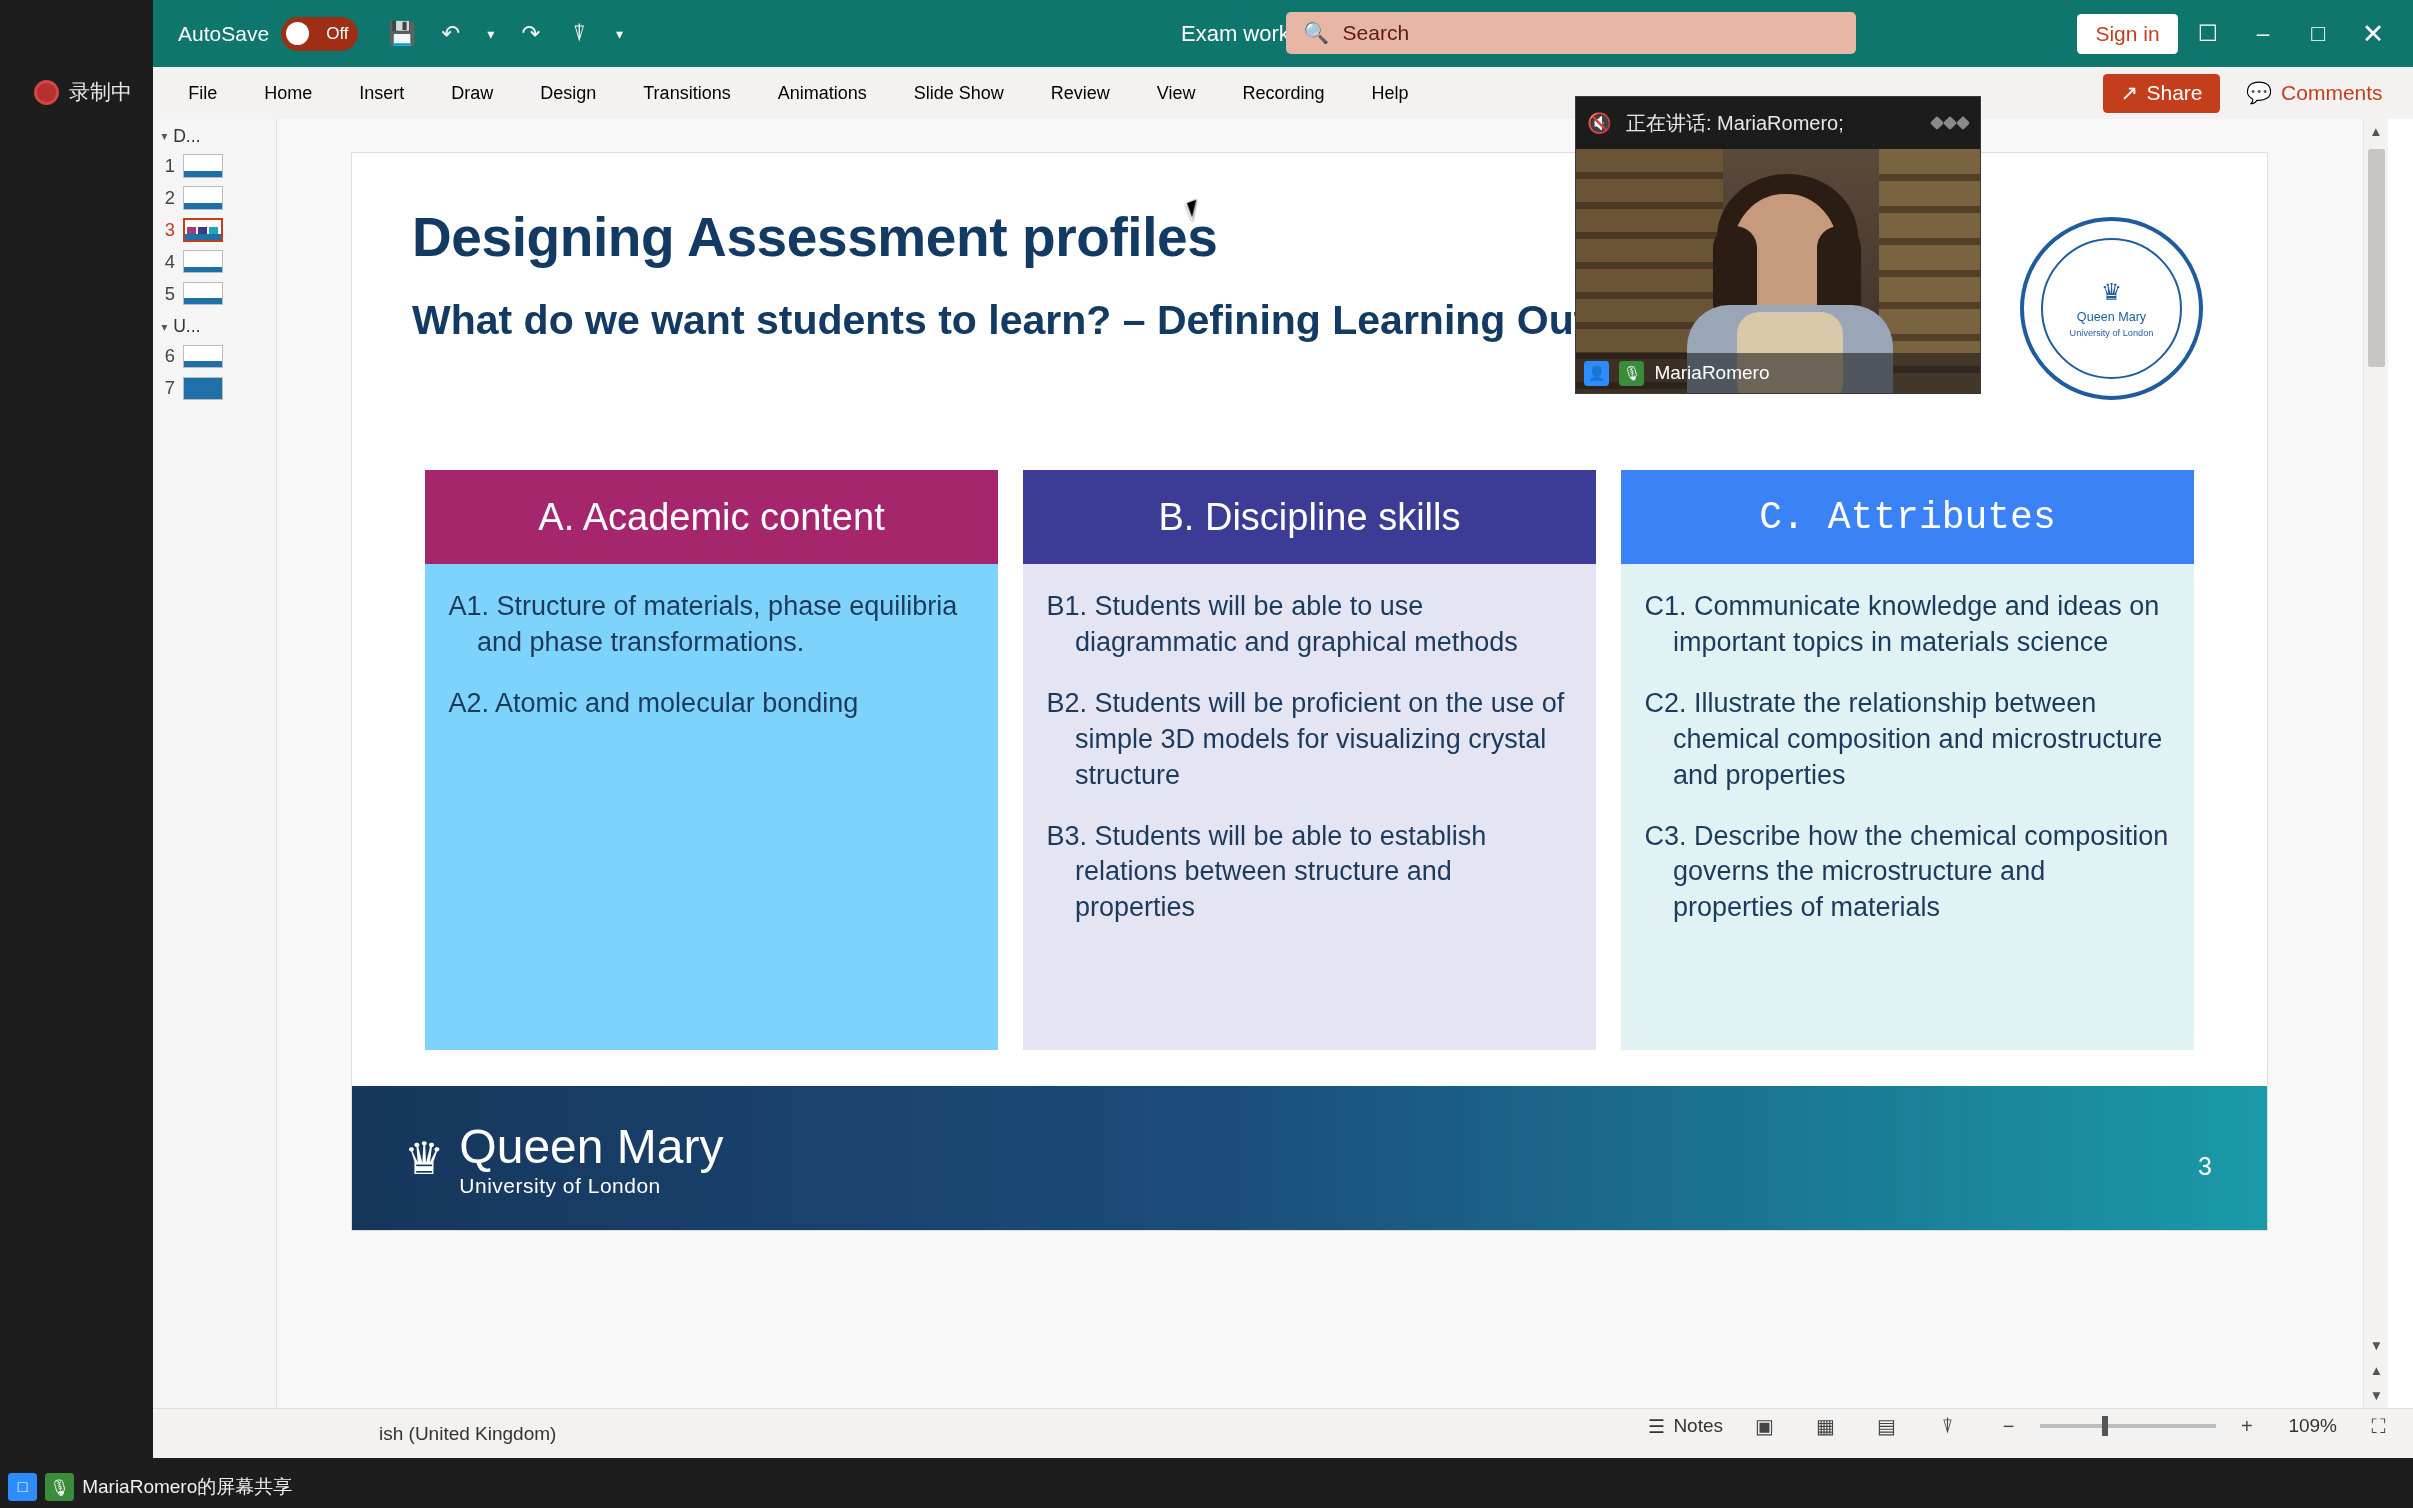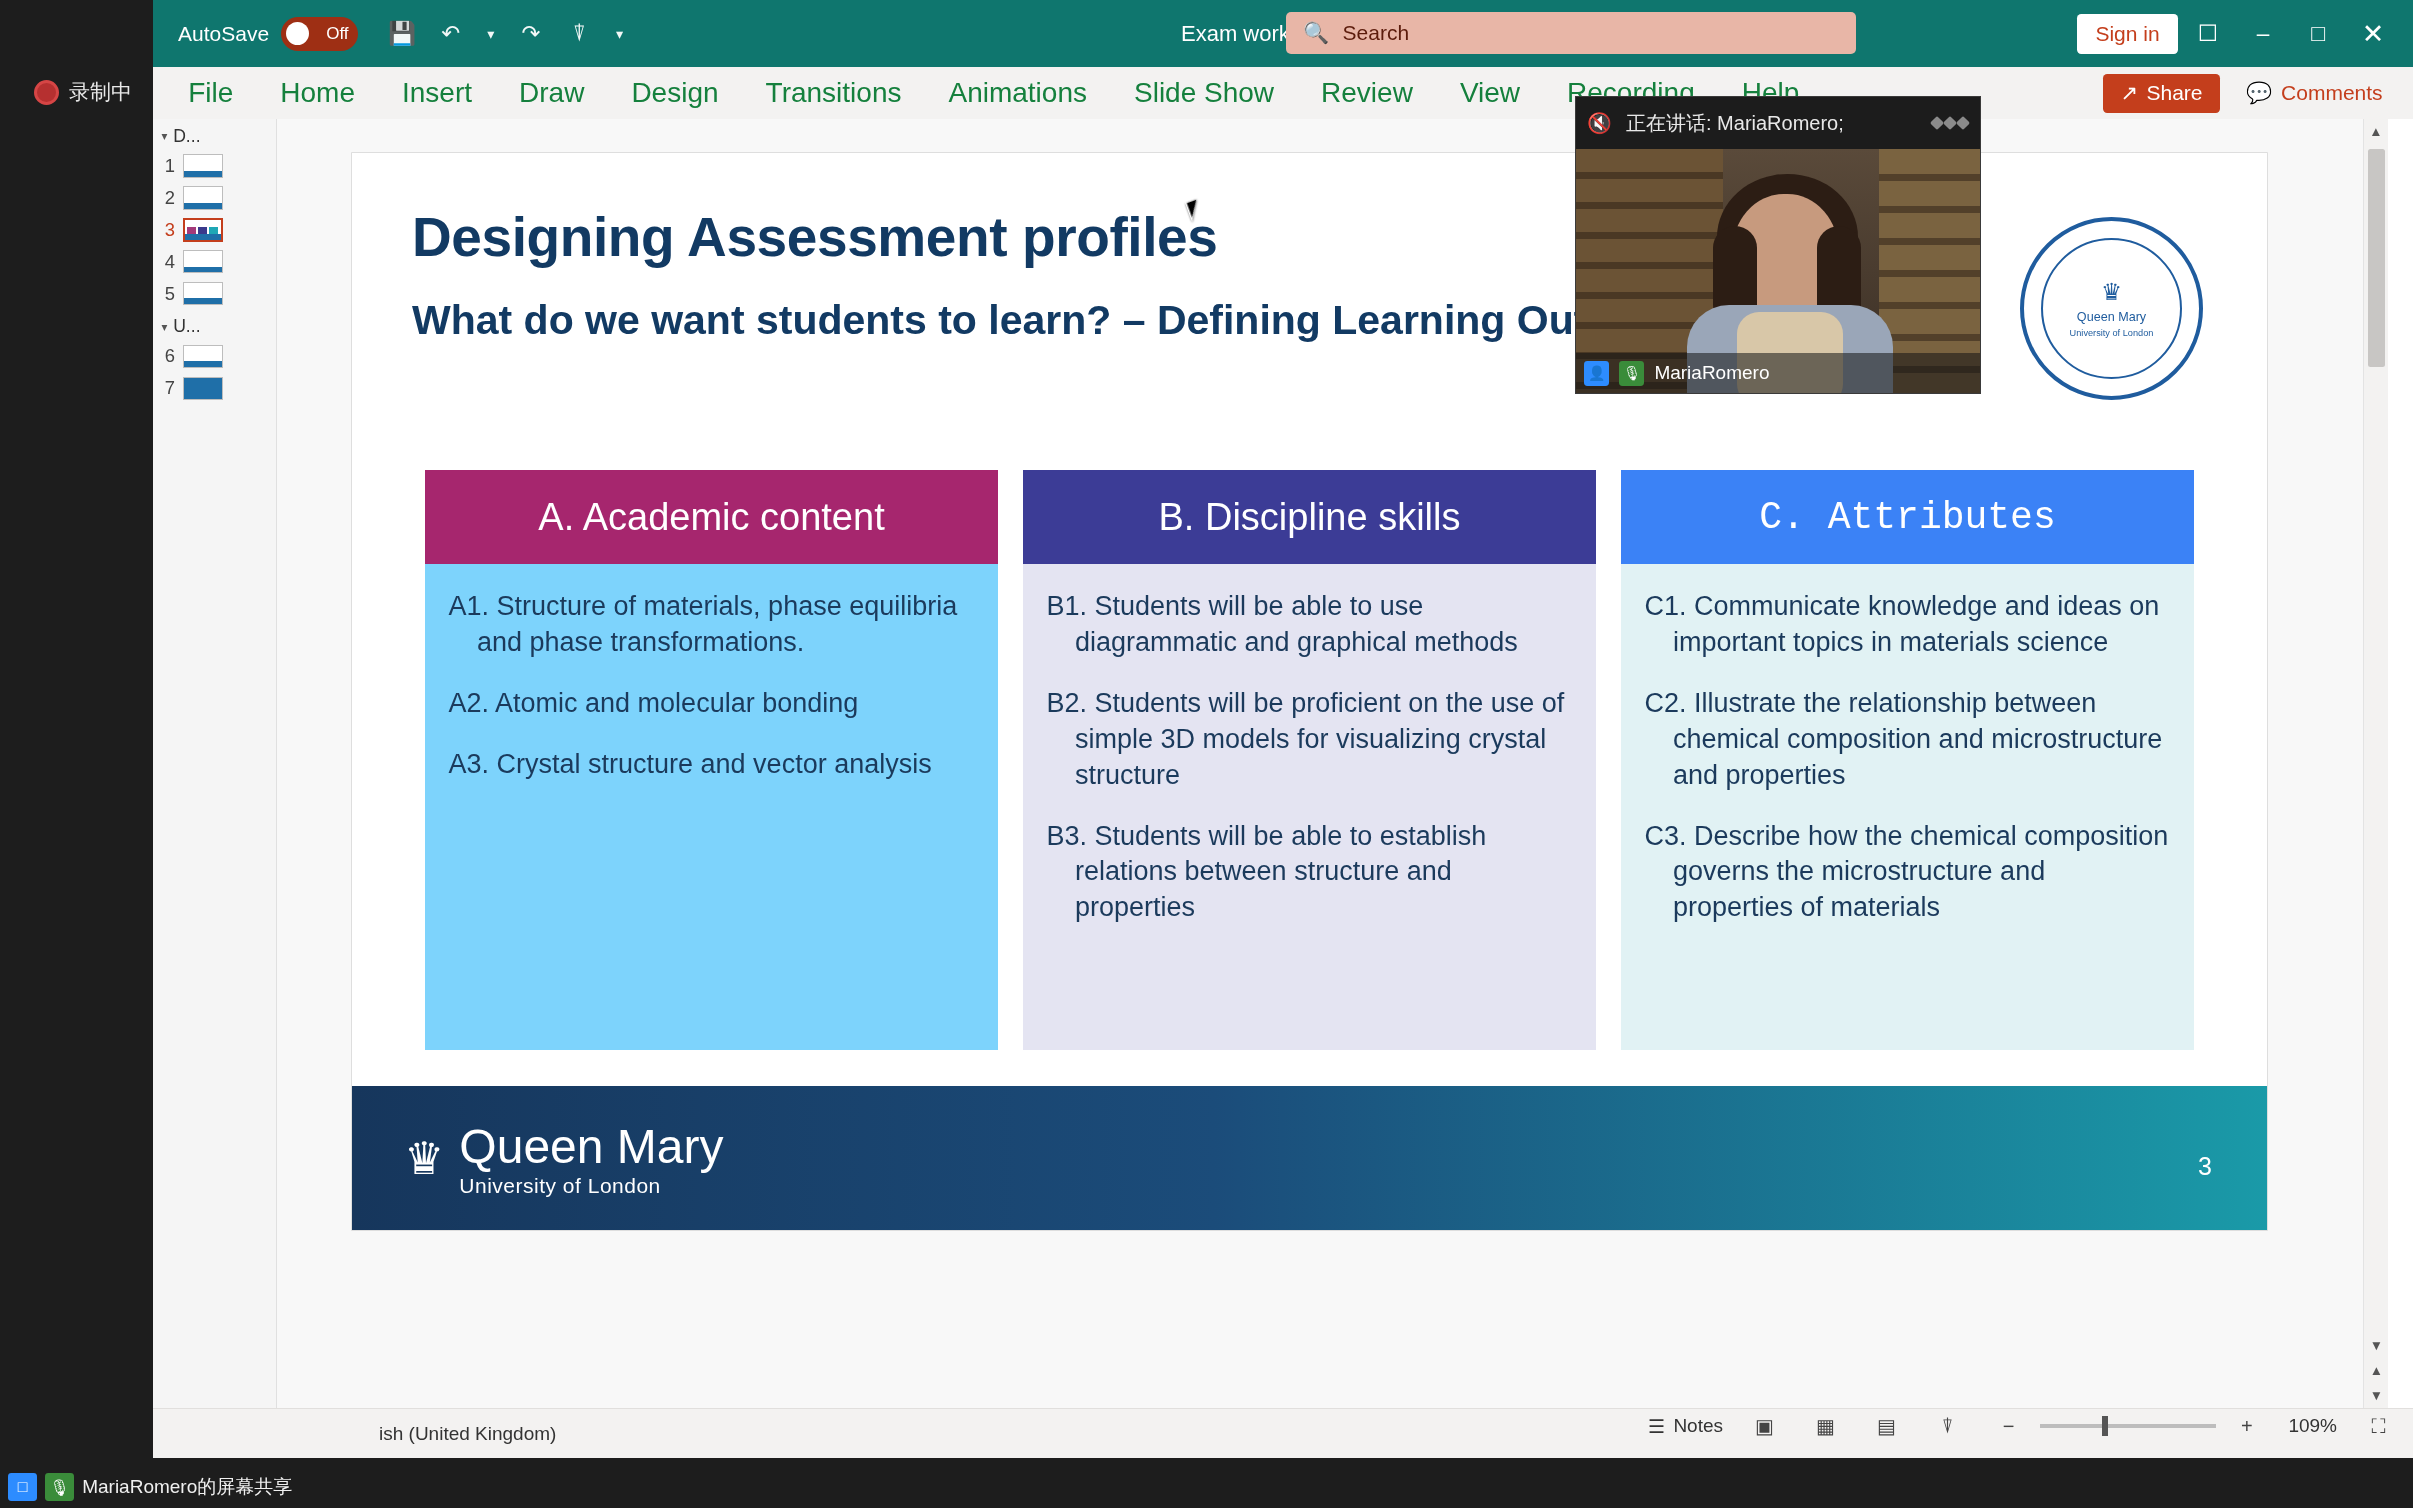--- a/index.html
+++ b/index.html
@@ -105,21 +105,21 @@
   }
   .wbtn.close { font-size: 27px; }
 
   
   .ribbon {
     position: relative; height: 52px; background: #f3f2f1;
     display: flex; align-items: center; padding-left: 11.7px;
   }
   .rtab {
     padding: 0 23.5px; height: 52px; line-height: 52px;
-    font-size: 28px; color: #15803d; white-space: nowrap;
+    font-size: 18px; color: #000000; white-space: nowrap;
   }
   .ribbon-right {
     position: absolute; right: 13.4px; top: 6.7px;
     display: flex; gap: 10px;
   }
   .pill {
     height: 39px; padding: 0 17px; border-radius: 4.2px;
     background: #c43e1c; color: #fff; font-size: 21px;
     display: flex; align-items: center; gap: 8.4px;
   }
@@ -517,21 +517,20 @@
             </div>
           </div>
 
           <div class="cards">
 
             <div class="card">
               <div class="card-head a">A.  Academic content</div>
               <div class="card-body a">
                 <p>A1. Structure of materials, phase equilibria and phase transformations.</p>
                 <p>A2. Atomic and molecular bonding</p>
-                <p>A3. Crystal structure and vector analysis</p>
               </div>
             </div>
 
             <div class="card">
               <div class="card-head b">B. Discipline skills</div>
               <div class="card-body b">
                 <p>B1. Students will be able to use diagrammatic and graphical methods</p>
                 <p>B2. Students will be proficient on the use of simple 3D models for visualizing crystal structure</p>
                 <p>B3. Students will be able to establish relations between structure and properties</p>
               </div>

